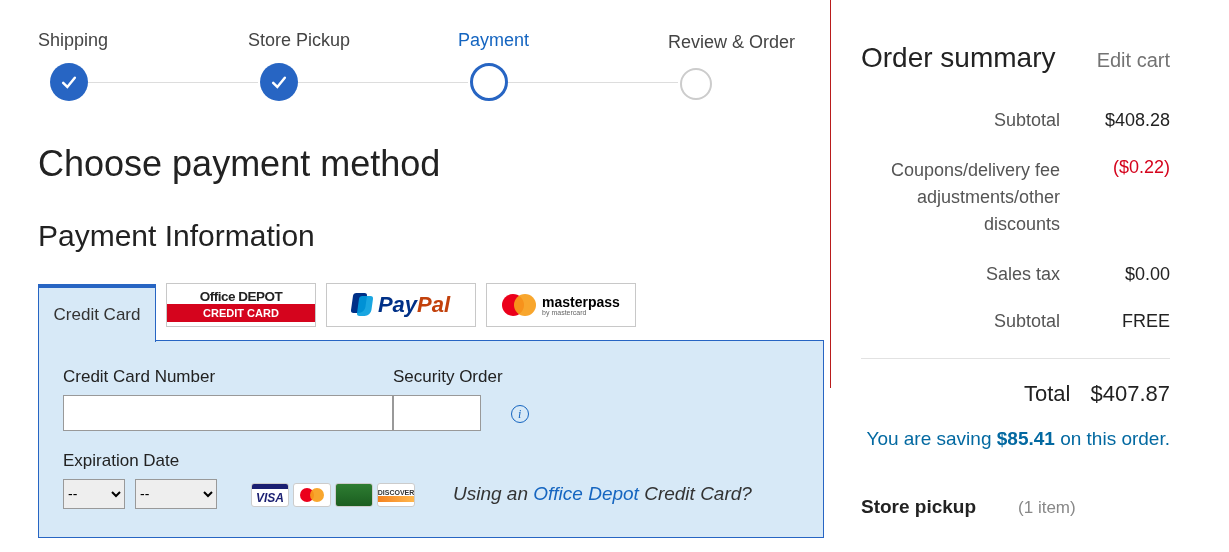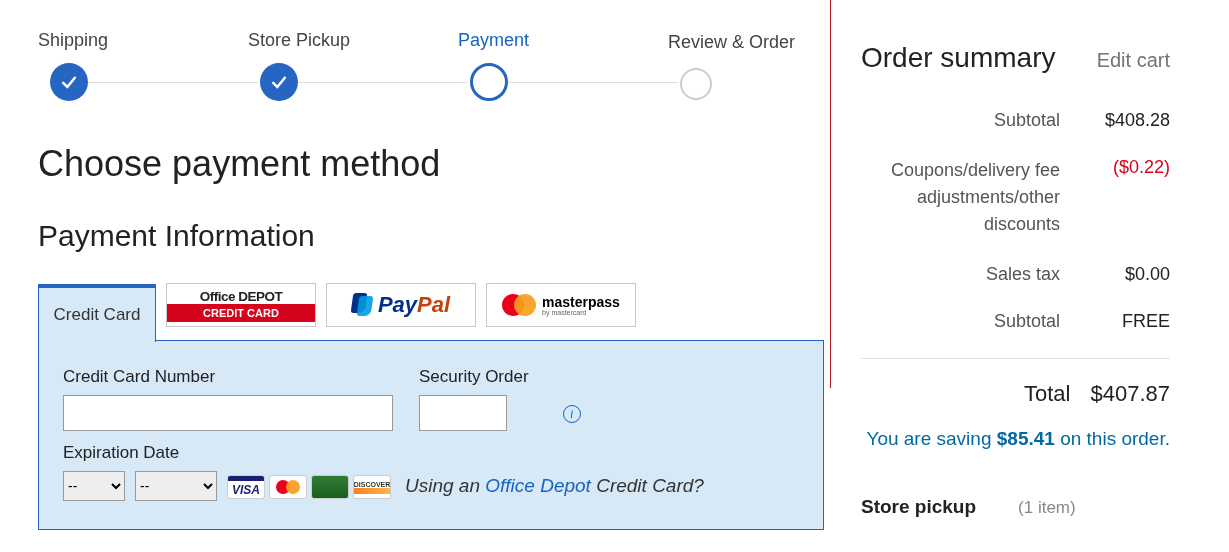--- a/index.html
+++ b/index.html
@@ -131,21 +131,21 @@
   .mpass-text .m2{font-size:7px; color:#666;}
 
   
   .panel {
     width: 786px;
     background: #d7e9f7;
     border: 1px solid #2765c3;
     padding: 26px 24px 28px 24px;
     margin-top: -1px;
   }
-  .row1 { display: flex; gap: 26px; align-items: flex-end;}
+  .row1 { display: flex; align-items: flex-end;}
   .field label {
     display: block;
     font-size: 17px;
     color: #222;
     margin-bottom: 8px;
   }
   .field input[type=text] {
     height: 36px;
     border: 1px solid #999;
     background: #fff;
@@ -155,21 +155,21 @@
   .ccnum input { width: 330px; }
   .sec input { width: 88px; }
   .infoicon {
     display: inline-flex; align-items:center; justify-content:center;
     width:18px; height:18px; border:1.5px solid #1565c0; border-radius:50%;
     color:#1565c0; font-size:12px; font-family: Georgia, serif; font-style: italic;
     margin-left: 8px; cursor: pointer;
     position: relative; top: -8px;
   }
 
-  .row2 { margin-top: 12px; display:flex; align-items: flex-end; gap: 6px;}
+  .row2 { margin-top: 20px; display:flex; align-items: flex-end; gap: 30px;}
   select {
     height: 30px;
     border: 1px solid #999;
     background: #eee;
     font-size: 14px;
   }
   .sel-month { width: 62px; }
   .sel-year { width: 82px; }
   .cardicons { display:flex; gap:4px; margin-left: 4px; margin-bottom: 2px;}
   .ci { width:38px; height:24px; border:1px solid #ccc; border-radius:3px; background:#fff; display:flex; align-items:center; justify-content:center; font-size:8px; font-weight:700; overflow:hidden;}

